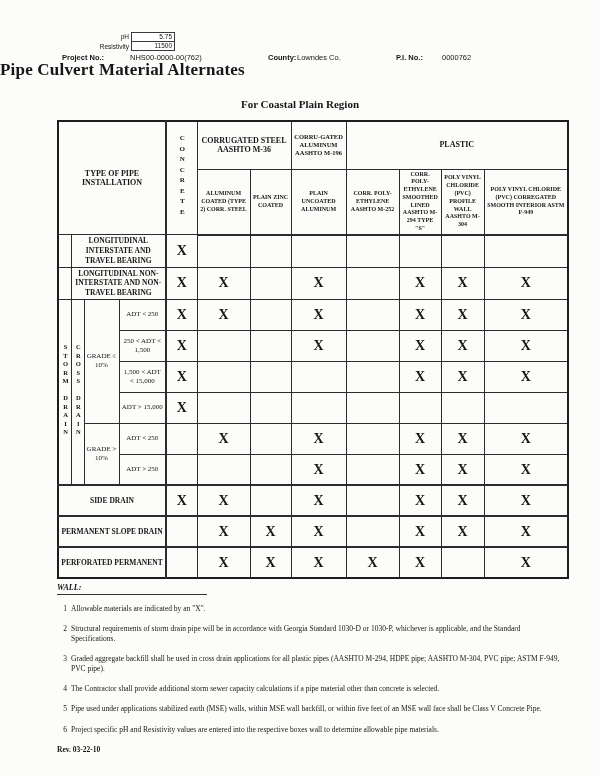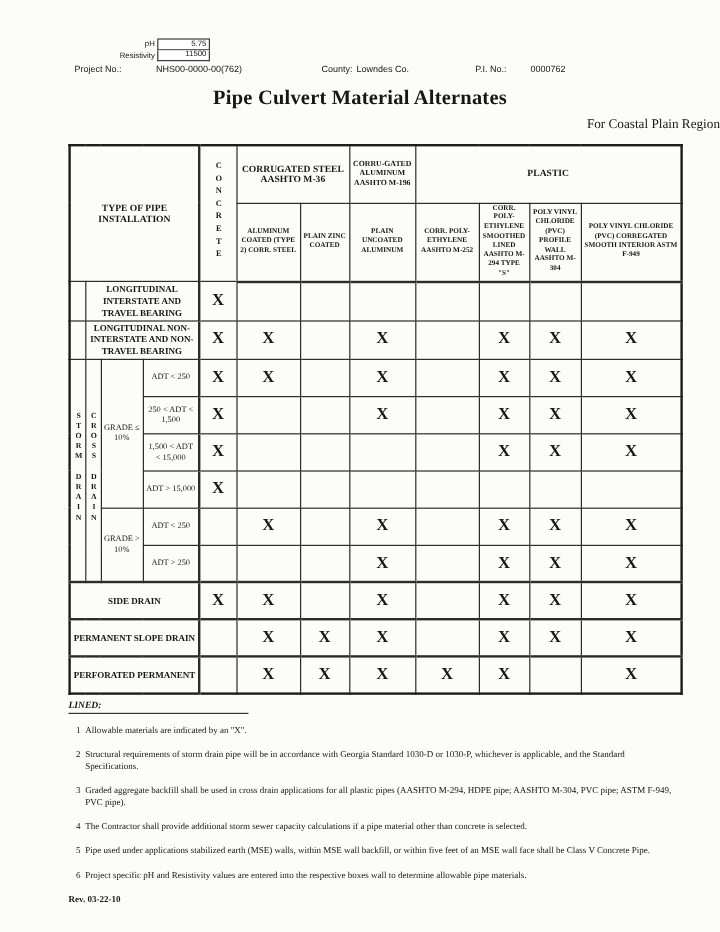--- a/index.html
+++ b/index.html
@@ -11,28 +11,28 @@
   .topform .frow{display:flex;height:9.5px;align-items:stretch}
   .topform .flab{width:36px;text-align:right;padding-right:2px;line-height:10px}
   .topform .fbox{width:44px;border:1px solid #3a3a3a;background:#fff;text-align:right;
                  padding:0 2px;line-height:8.5px;box-sizing:border-box}
   .topform .frow+.frow .fbox{border-top:none}
 
   
   .inforow{position:absolute;left:0;top:53px;width:100%;height:12px;
            font-family:"Liberation Sans",sans-serif;font-size:7.5px}
   .inforow span{position:absolute;white-space:nowrap}
-  .inforow .b{font-weight:normal}
+  .inforow .b{font-weight:bold}
   .i-proj-l{left:62px}.i-proj-v{left:130px}.i-cnty-l{left:268px}.i-cnty-v{left:297px}
   .i-pi-l{left:396px}.i-pi-v{left:442px}
 
-  .title{position:absolute;top:72px;left:0;width:100%;text-align:center;
+  .title{position:absolute;top:60px;left:0;width:100%;text-align:left;
          font-size:17px;font-weight:bold;letter-spacing:.2px}
-  .subtitle{position:absolute;top:98px;left:0;width:100%;text-align:right;
-            font-size:11px;font-weight:normal}
+  .subtitle{position:absolute;top:98px;left:0;width:100%;text-align:center;
+            font-size:11px;font-weight:bold}
 
   
   table.mat{position:absolute;left:57px;top:120px;width:510px;border-collapse:collapse;
             table-layout:fixed;border:2px solid #1d1d1d}
   table.mat td{border:1px solid #2c2c2c;padding:1px 2px;text-align:center;
                vertical-align:middle;overflow:hidden;word-wrap:break-word}
   thead tr.h1{height:48px}
   thead tr.h2{height:62px}
   tbody tr{height:31px}
   .hdr{font-weight:bold;font-size:8px;line-height:1.2}
@@ -244,21 +244,21 @@
         <td class="xc">X</td>
         <td class="xc">X</td>
         <td class="xc">X</td>
         <td class="xc"></td>
         <td class="xc">X</td>
       </tr>
     </tbody>
   </table>
 
   <div class="notes">
-    <div class="notes-h">LINED:</div>
+    <div class="notes-h">WALL:</div>
     <div class="note">
       <span class="n">1</span>
       <span class="t">Allowable materials are indicated by an "X".</span>
     </div>
     <div class="note">
       <span class="n">2</span>
       <span class="t">Structural requirements of storm drain pipe will be in accordance with Georgia Standard 1030-D or 1030-P, whichever is applicable, and the Standard Specifications.</span>
     </div>
     <div class="note">
       <span class="n">3</span>

